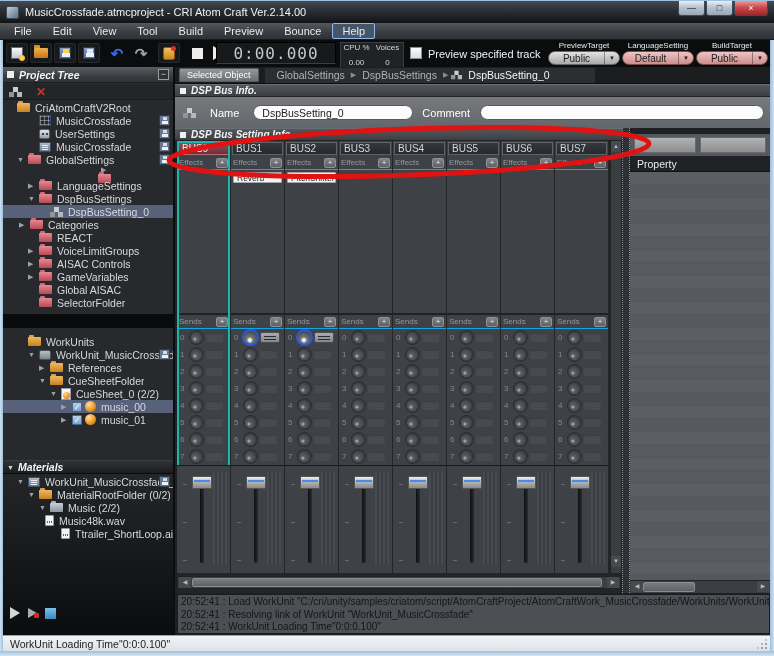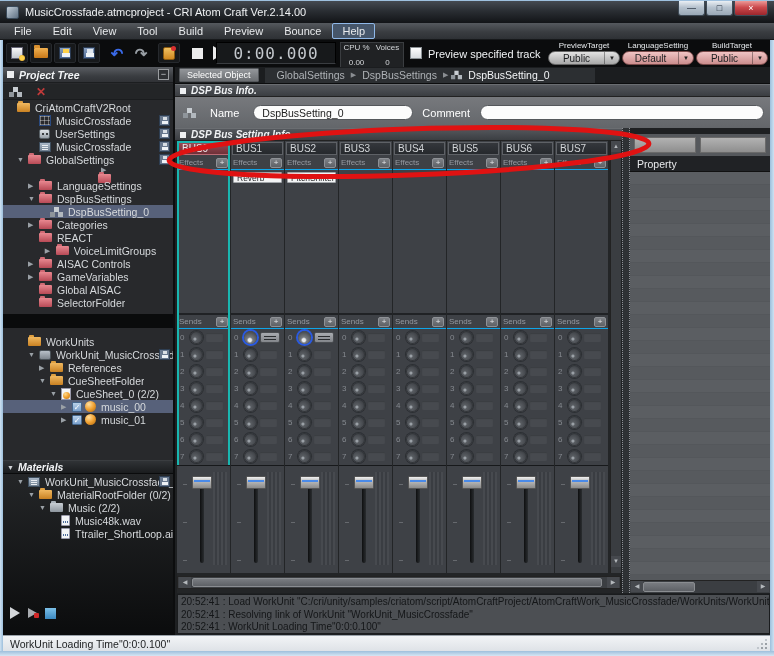--- a/index.html
+++ b/index.html
@@ -325,30 +325,30 @@
         </div>
         <div class="tree-row" style="padding-left: 25px;">
           <span class="tarrow open"></span>
           <span class="ticon i-folder-pink"></span>
           <span class="tlabel">DspBusSettings</span>
         </div>
         <div class="tree-row selected" style="padding-left: 47px;">
           <span class="ticon i-blocks"></span>
           <span class="tlabel">DspBusSetting_0</span>
         </div>
-        <div class="tree-row" style="padding-left: 25px;">
+        <div class="tree-row" style="padding-left: 16px;">
           <span class="tarrow closed"></span>
           <span class="ticon i-folder-pink"></span>
           <span class="tlabel">Categories</span>
         </div>
         <div class="tree-row" style="padding-left: 36px;">
           <span class="ticon i-folder-pink"></span>
           <span class="tlabel">REACT</span>
         </div>
-        <div class="tree-row" style="padding-left: 25px; justify-content: center;">
+        <div class="tree-row" style="padding-left: 25px;">
           <span class="tarrow closed"></span>
           <span class="ticon i-folder-pink"></span>
           <span class="tlabel">VoiceLimitGroups</span>
         </div>
         <div class="tree-row" style="padding-left: 25px;">
           <span class="tarrow closed"></span>
           <span class="ticon i-folder-pink"></span>
           <span class="tlabel">AISAC Controls</span>
         </div>
         <div class="tree-row" style="padding-left: 25px;">
@@ -420,21 +420,21 @@
           <div class="tree-row" style="padding-left: 25px;">
             <span class="tarrow open"></span>
             <span class="ticon i-folder-orange"></span>
             <span class="tlabel">MaterialRootFolder  (0/2)</span>
           </div>
           <div class="tree-row" style="padding-left: 36px;">
             <span class="tarrow open"></span>
             <span class="ticon i-folder-gray"></span>
             <span class="tlabel">Music  (2/2)</span>
           </div>
-          <div class="tree-row" style="padding-left: 58px;">
+          <div class="tree-row" style="padding-left: 42px;">
             <span class="ticon i-wave"></span>
             <span class="tlabel">Music48k.wav</span>
           </div>
           <div class="tree-row" style="padding-left: 58px;">
             <span class="ticon i-wave"></span>
             <span class="tlabel">Ttrailer_ShortLoop.aif</span>
           </div>
         </div>
       <div class="transport">
         <span class="t-play"></span>

